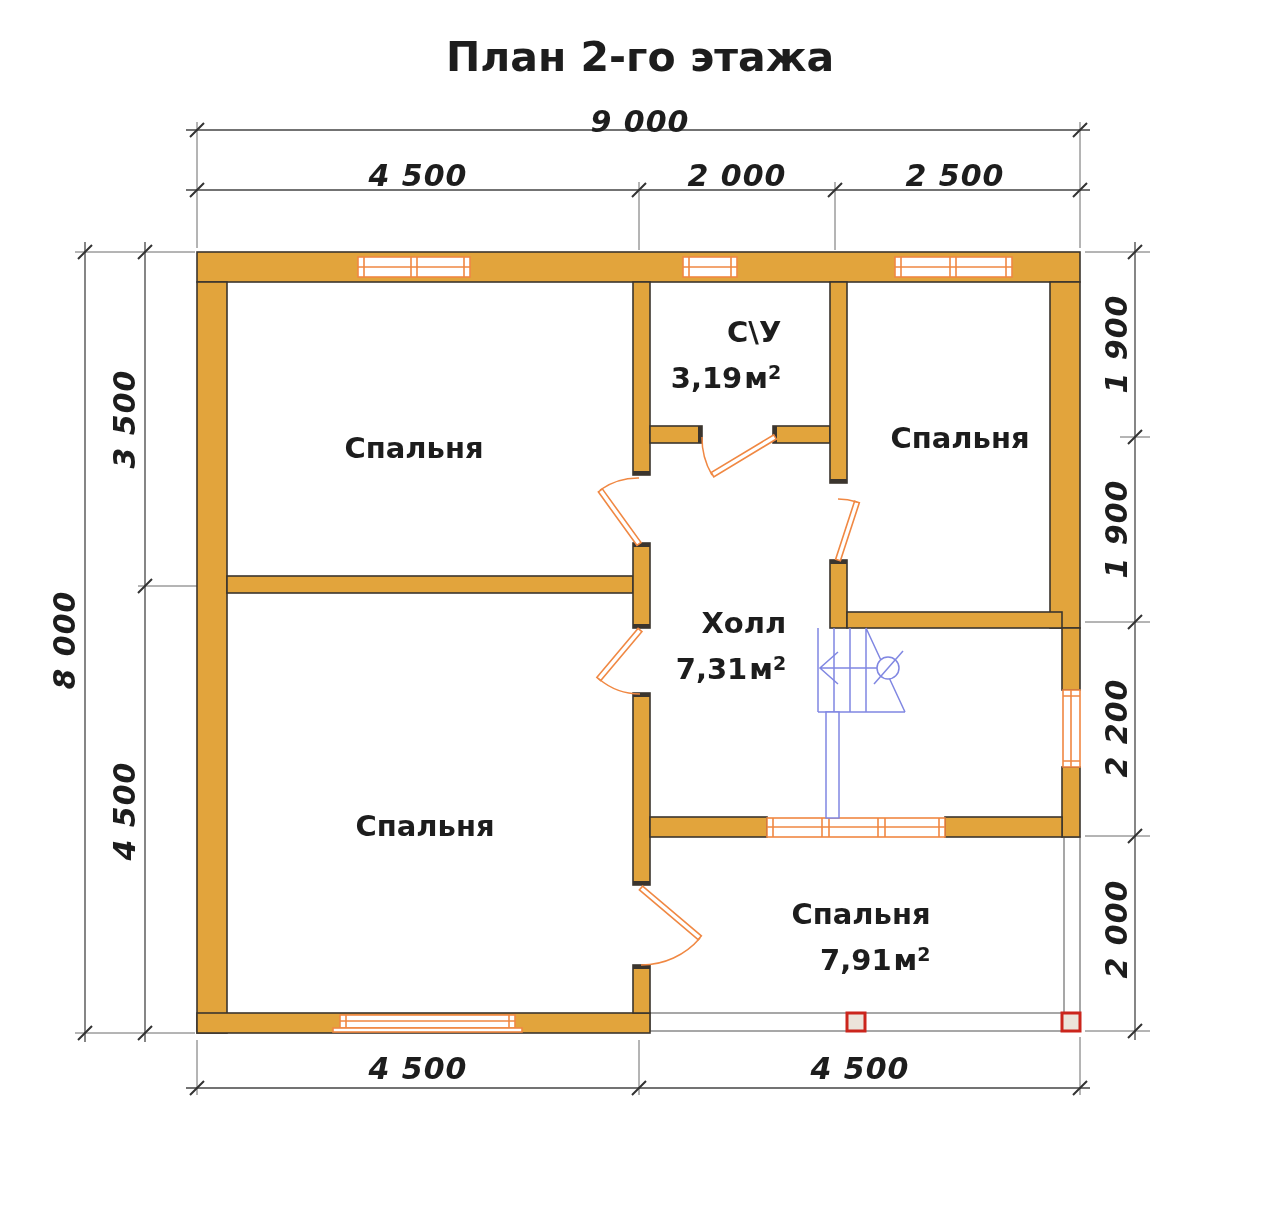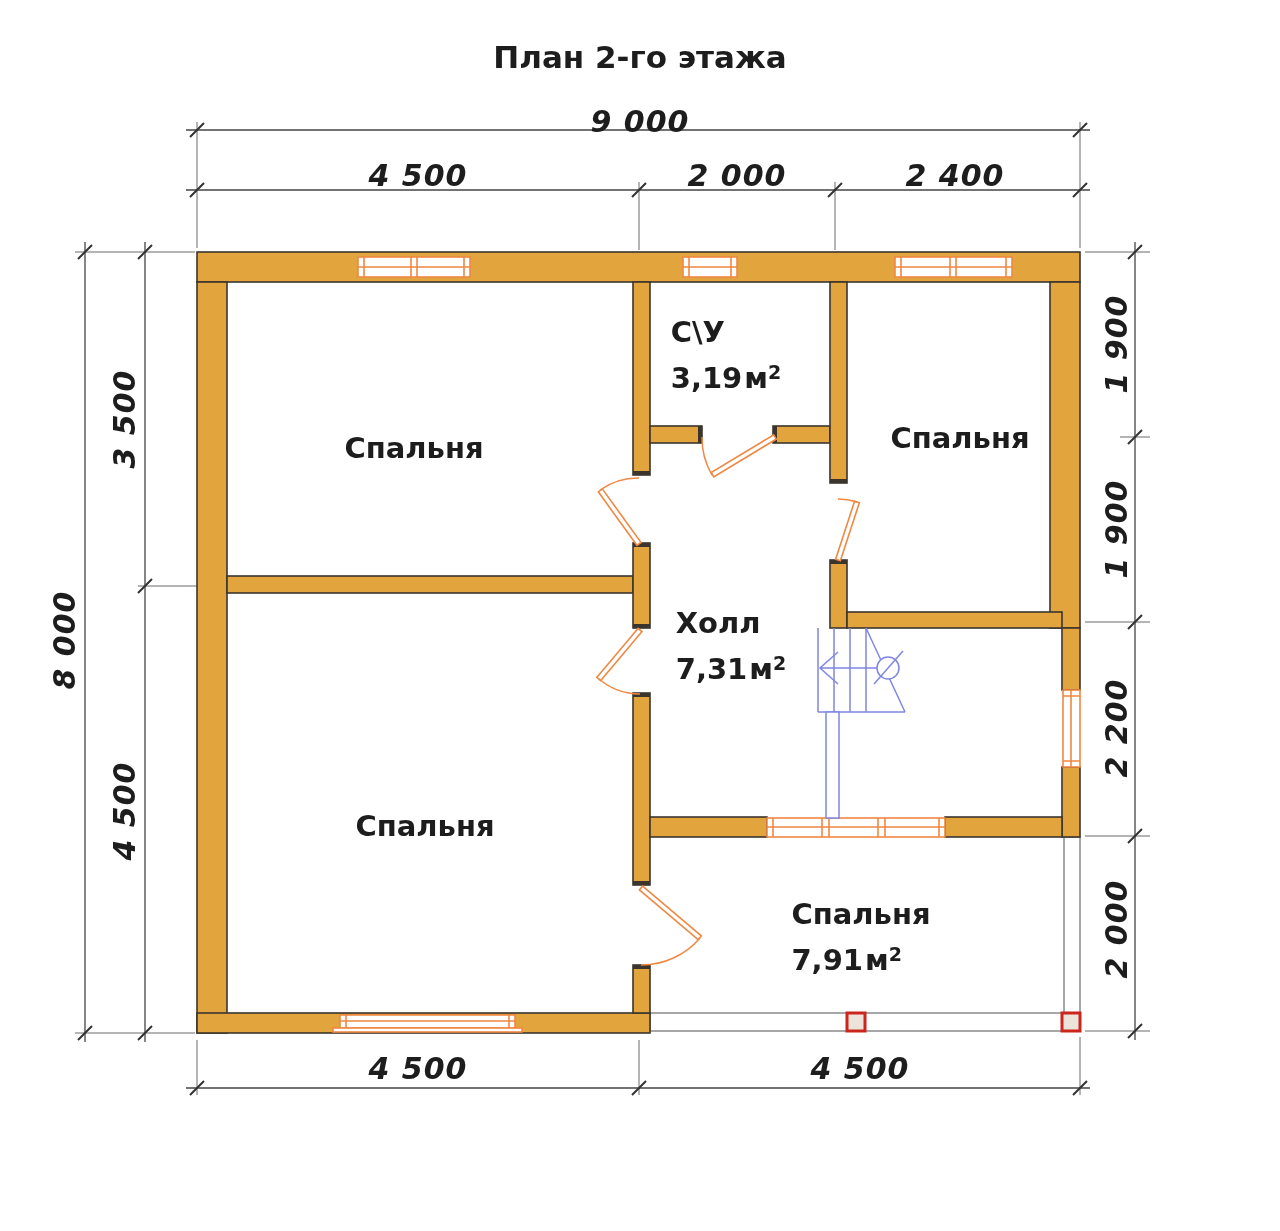--- a/index.html
+++ b/index.html
@@ -17,24 +17,24 @@
   .doorleaf{fill:#ffffff;stroke:var(--c-frame);stroke-width:1.6;}
   .doorarc{fill:none;stroke:var(--c-frame);stroke-width:1.5;}
   .stair{fill:none;stroke:var(--c-stair);stroke-width:1.5;}
   .stairfill{fill:#ffffff;stroke:var(--c-stair);stroke-width:1.5;}
   .balc{fill:#ffffff;stroke:#8a8a8a;stroke-width:1.5;}
   .column{fill:var(--c-colfill);stroke:var(--c-column);stroke-width:3;}
   .dim{stroke:var(--c-dim);stroke-width:1.3;fill:none;}
   .ext{stroke:#6a6a6a;stroke-width:1;fill:none;}
   .tick{stroke:#333;stroke-width:2;fill:none;}
   .lbl{position:absolute;transform:translate(-50%,-50%);font-weight:bold;white-space:nowrap;color:var(--c-text);}
-  .title{font-size:31px;}
+  .title{font-size:41px;}
   .dimtxt{font-size:30px;font-style:italic;letter-spacing:1px;}
   .rot{transform:translate(-50%,-50%) rotate(-90deg);}
-  .room{position:absolute;transform:translate(-50%,-50%);text-align:left;font-weight:bold;
+  .room{position:absolute;transform:translate(-50%,-50%);text-align:right;font-weight:bold;
         font-size:29px;line-height:40px;color:var(--c-text);}
   .room sup{font-size:19px;vertical-align:9px;}
   .room .area{margin-left:2px;}
 </style>
 </head>
 <body>
 
 <svg width="1280" height="1231" viewBox="0 0 1280 1231">
 
   <g>
@@ -161,21 +161,21 @@
     <rect class="column" x="847" y="1013" width="18" height="18"></rect>
     <rect class="column" x="1062" y="1013" width="18" height="18"></rect>
   </g>
 </svg>
 
 <div class="lbl title" style="left:640px;top:57px">План 2-го этажа</div>
 
 <div class="lbl dimtxt" style="left:640px;top:121px">9 000</div>
 <div class="lbl dimtxt" style="left:418px;top:175px">4 500</div>
 <div class="lbl dimtxt" style="left:737px;top:175px">2 000</div>
-<div class="lbl dimtxt" style="left:955px;top:175px">2 400</div>
+<div class="lbl dimtxt" style="left:955px;top:175px">2 500</div>
 <div class="lbl dimtxt" style="left:418px;top:1068px">4 500</div>
 <div class="lbl dimtxt" style="left:860px;top:1068px">4 500</div>
 
 <div class="lbl dimtxt rot" style="left:64px;top:640px">8 000</div>
 <div class="lbl dimtxt rot" style="left:124px;top:419px">3 500</div>
 <div class="lbl dimtxt rot" style="left:124px;top:811px">4 500</div>
 <div class="lbl dimtxt rot" style="left:1116px;top:344px">1 900</div>
 <div class="lbl dimtxt rot" style="left:1116px;top:529px">1 900</div>
 <div class="lbl dimtxt rot" style="left:1116px;top:728px">2 200</div>
 <div class="lbl dimtxt rot" style="left:1116px;top:929px">2 000</div>

